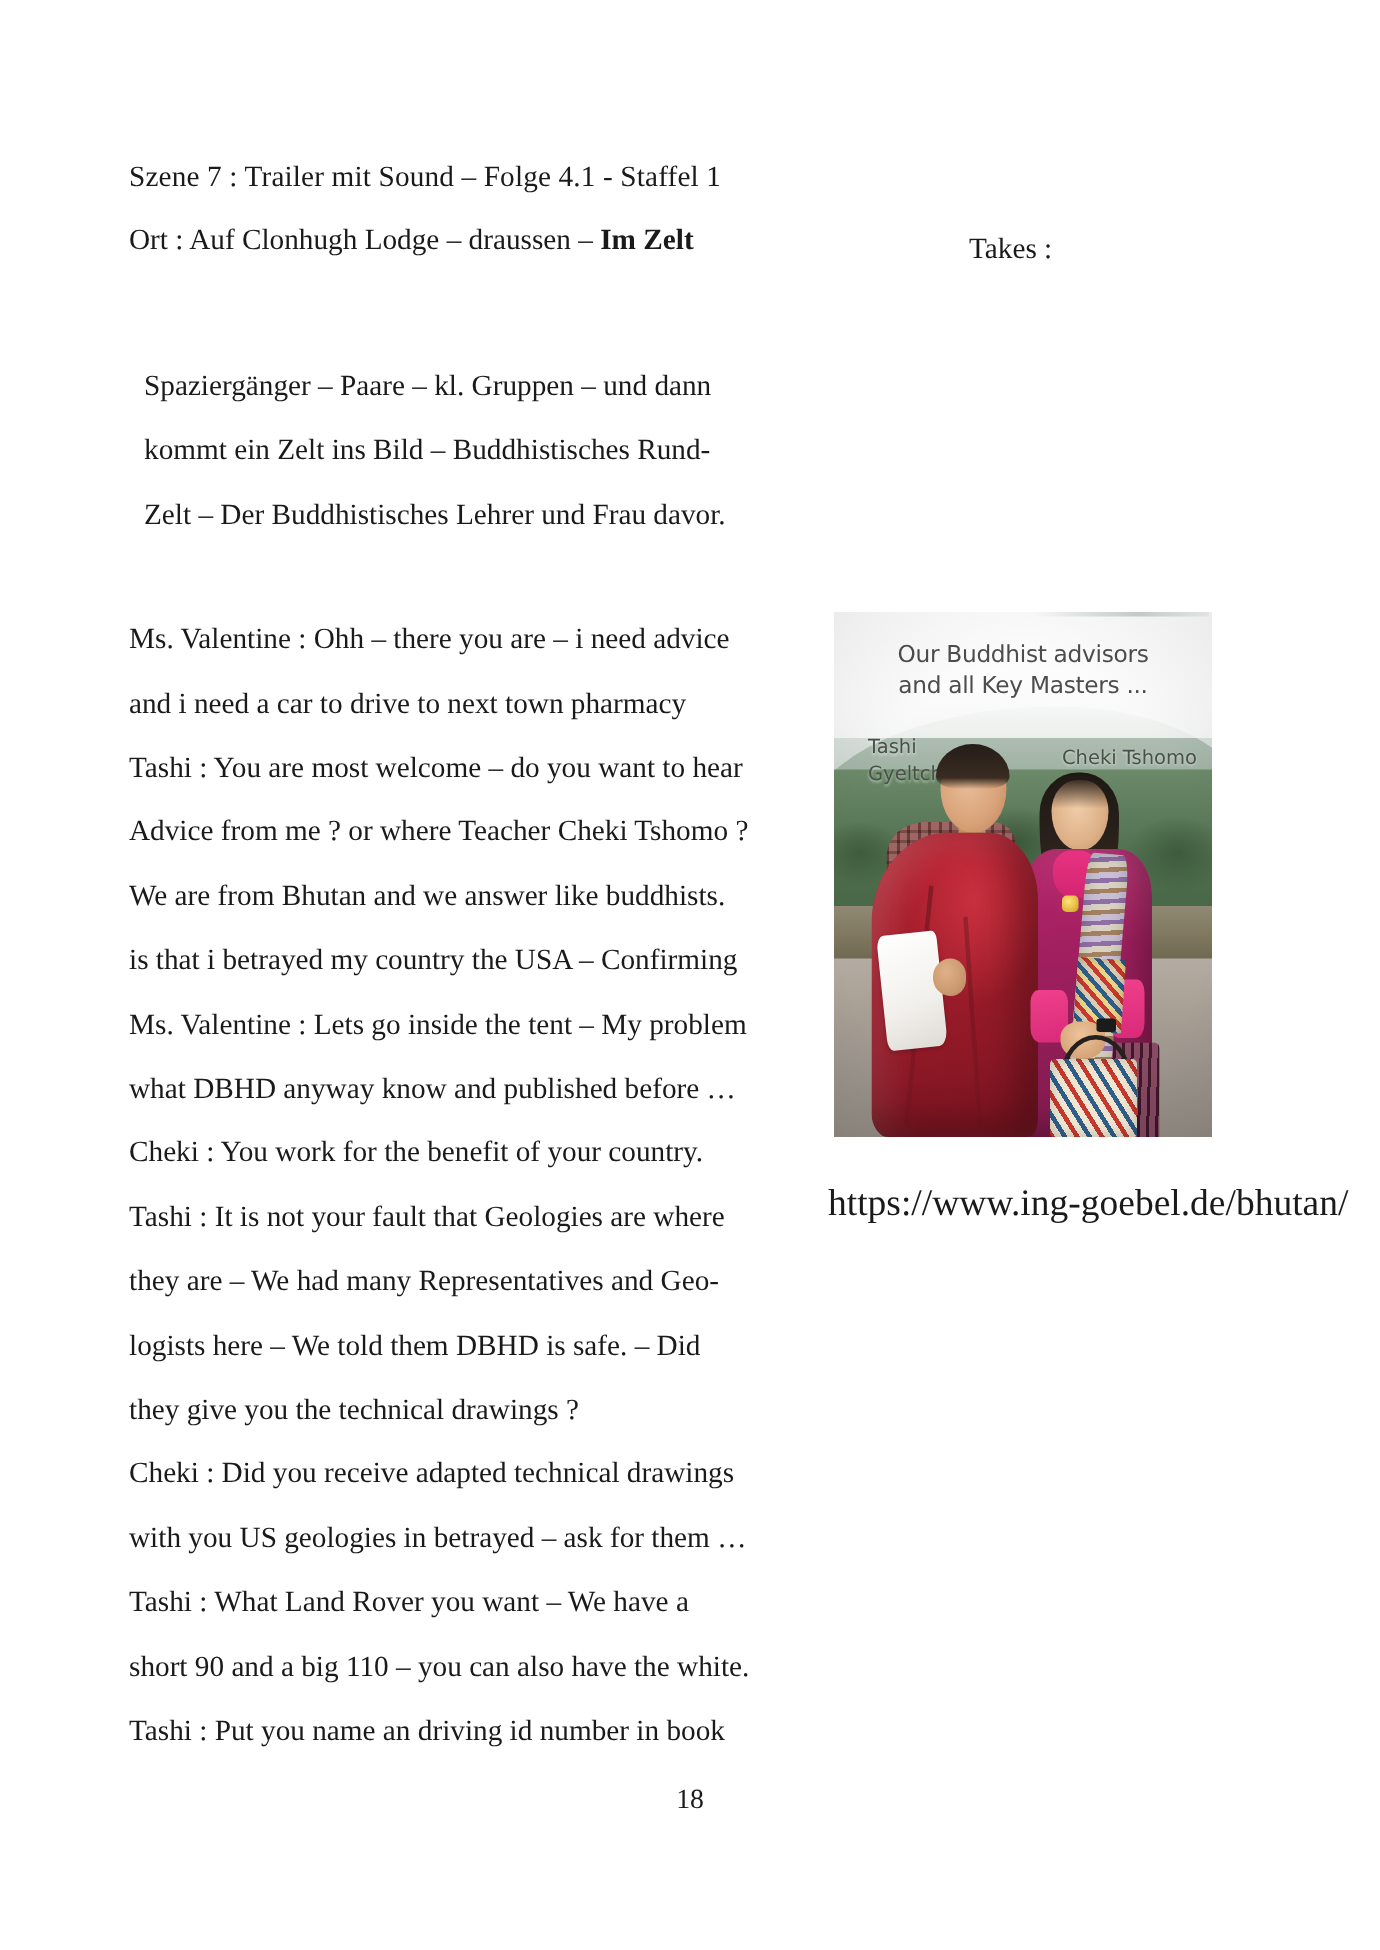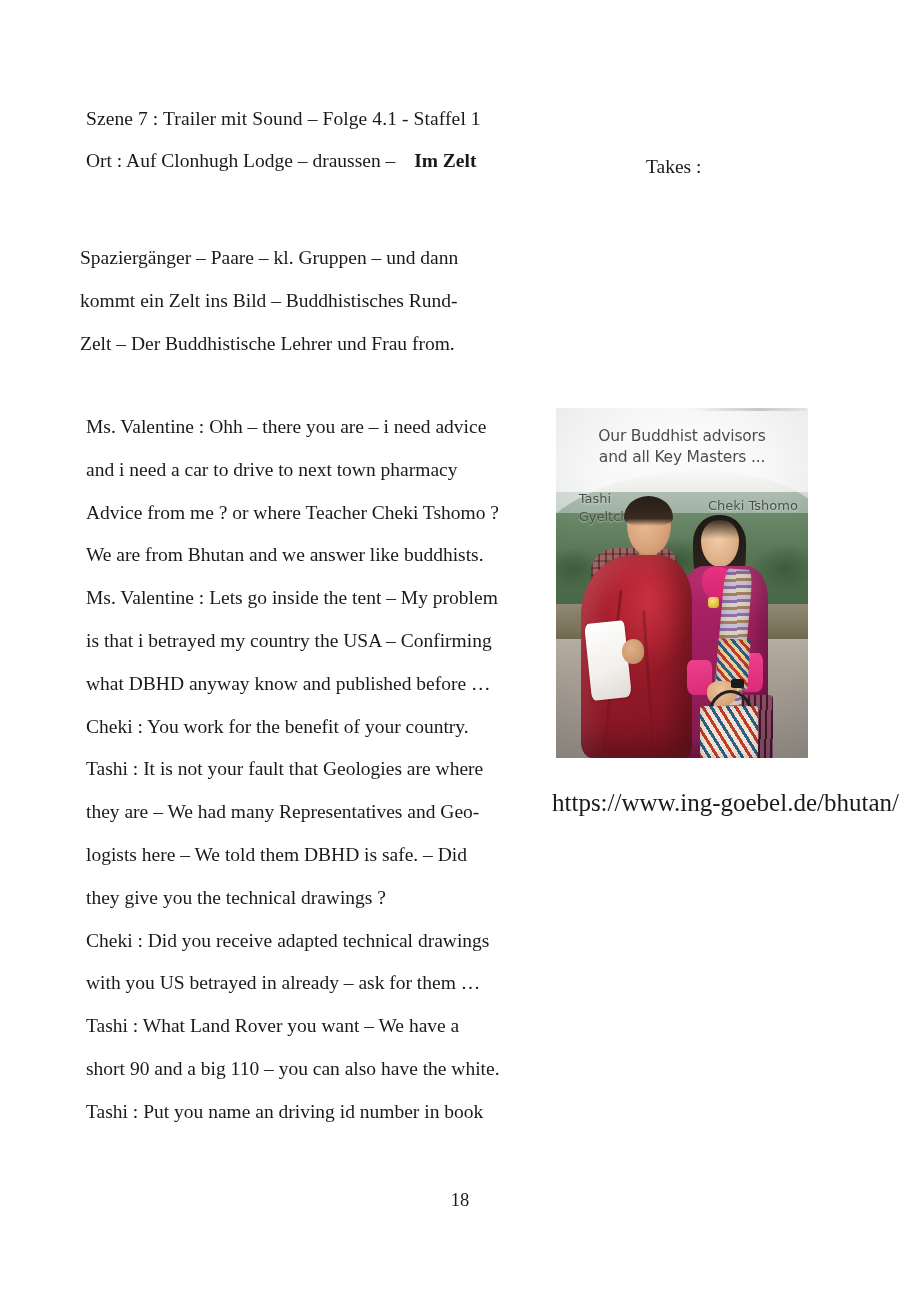--- a/index.html
+++ b/index.html
@@ -49,27 +49,26 @@
   }
   .header-ort {
     position: absolute;
     left: 86px;
     top: 150px;
     font-size: 19.5px;
     white-space: nowrap;
   }
   .header-ort b {
     font-weight: bold;
-    margin-left: 14px;
   }
 
   
   .stage-block {
     position: absolute;
-    left: 80px;
+    left: 96px;
     top: 236px;
     width: 430px;
   }
   .stage-line {
     font-size: 19.5px;
     line-height: 43px;
     white-space: nowrap;
   }
 
   
@@ -449,38 +448,39 @@
     <div class="header-takes">Takes :</div>
   </div>
 
   <div class="header-ort">
     <span>Ort : Auf Clonhugh Lodge – draussen – </span><b>Im Zelt</b>
   </div>
 
   <div class="stage-block">
     <div class="stage-line">Spaziergänger – Paare – kl. Gruppen – und dann</div>
     <div class="stage-line">kommt ein Zelt ins Bild – Buddhistisches Rund-</div>
-    <div class="stage-line">Zelt – Der Buddhistische Lehrer und Frau from.</div>
+    <div class="stage-line">Zelt – Der Buddhistisches Lehrer und Frau davor.</div>
   </div>
 
   <div class="dialogue-block">
     <div class="dialogue-line">Ms. Valentine : Ohh – there you are – i need advice</div>
     <div class="dialogue-line">and i need a car to drive to next town pharmacy</div>
+    <div class="dialogue-line">Tashi : You are most welcome – do you want to hear</div>
     <div class="dialogue-line">Advice from me ? or where Teacher Cheki Tshomo ?</div>
     <div class="dialogue-line">We are from Bhutan and we answer like buddhists.</div>
+    <div class="dialogue-line">is that i betrayed my country the USA – Confirming</div>
     <div class="dialogue-line">Ms. Valentine : Lets go inside the tent – My problem</div>
-    <div class="dialogue-line">is that i betrayed my country the USA – Confirming</div>
     <div class="dialogue-line">what DBHD anyway know and published before …</div>
     <div class="dialogue-line">Cheki : You work for the benefit of your country.</div>
     <div class="dialogue-line">Tashi : It is not your fault that Geologies are where</div>
     <div class="dialogue-line">they are – We had many Representatives and Geo-</div>
     <div class="dialogue-line">logists here – We told them DBHD is safe. – Did</div>
     <div class="dialogue-line">they give you the technical drawings ?</div>
     <div class="dialogue-line">Cheki : Did you receive adapted technical drawings</div>
-    <div class="dialogue-line">with you US betrayed in already – ask for them …</div>
+    <div class="dialogue-line">with you US geologies in betrayed – ask for them …</div>
     <div class="dialogue-line">Tashi : What Land Rover you want – We have a</div>
     <div class="dialogue-line">short 90 and a big 110 – you can also have the white.</div>
     <div class="dialogue-line">Tashi : Put you name an driving id number in book</div>
   </div>
 
   <div class="figure">
     <div class="photo">
       <div class="ph-sky"></div>
       <div class="ph-hill"></div>
       <div class="ph-forest"></div>

